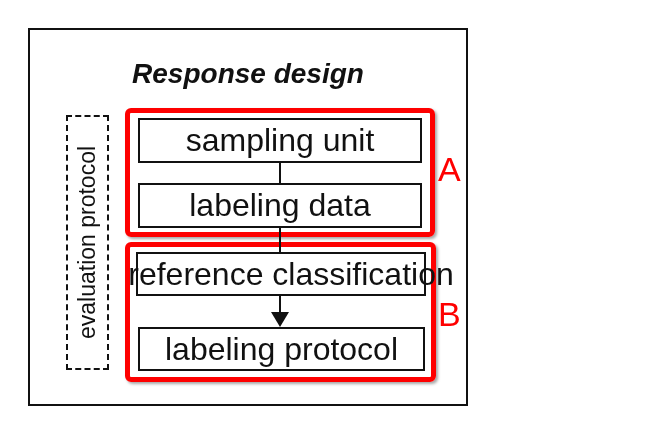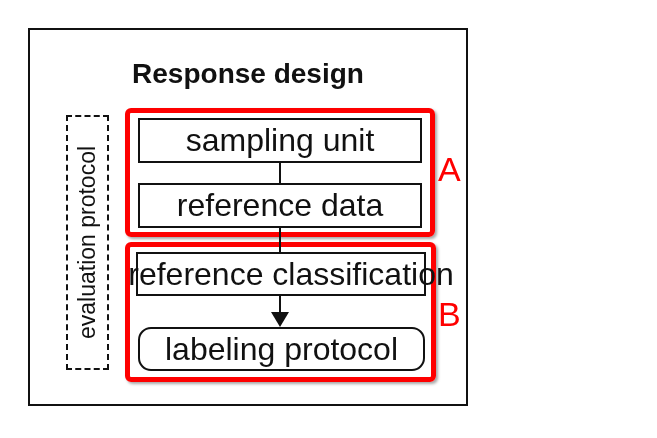--- a/index.html
+++ b/index.html
@@ -28,20 +28,21 @@
   .title {
     position: absolute;
     left: 28px;
     top: 58px;
     width: 440px;
     text-align: center;
     font-size: 28px;
     font-weight: bold;
     color: var(--line, #111111);
     letter-spacing: 0px;
+    font-style: italic;
   }
   .dashed-box {
     position: absolute;
     left: 66px;
     top: 115px;
     width: 43px;
     height: 255px;
     border: 2.5px dashed var(--line, #111111);
     box-sizing: border-box;
     display: flex;
@@ -90,21 +91,21 @@
     display: flex;
     align-items: center;
     justify-content: center;
     font-size: 32px;
     color: var(--line, #111111);
     white-space: nowrap;
   }
   .n-sampling  { left: 138px; top: 118px; width: 284px; height: 45px; }
   .n-refdata   { left: 138px; top: 183px; width: 284px; height: 45px; }
   .n-refclass  { left: 136px; top: 252px; width: 290px; height: 44px; padding-left: 20px; }
-  .n-labelprot { left: 138px; top: 327px; width: 287px; height: 44px; border-radius: 13px; }
+  .n-labelprot { left: 138px; top: 327px; width: 287px; height: 44px; }
   .group-label {
     position: absolute;
     font-size: 34px;
     color: var(--accent, #fe0000);
     line-height: 1;
   }
   .label-a { left: 438px; top: 152px; }
   .label-b { left: 438px; top: 297px; }
 </style>
 </head>
@@ -123,21 +124,21 @@
   <div class="red-box red-a"></div>
   <div class="red-box red-b"></div>
 
   <div class="conn c1"></div>
   <div class="conn c2"></div>
   <div class="conn c3"></div>
   <div class="arrow-head"></div>
 
   <div class="node n-sampling">sampling unit</div>
 
-  <div class="node n-refdata">reference data</div>
+  <div class="node n-refdata">labeling data</div>
 
   <div class="node n-refclass">reference classification</div>
 
   <div class="node n-labelprot">labeling protocol</div>
 
   <div class="group-label label-a">A</div>
 
   <div class="group-label label-b">B</div>
 
 </div>

